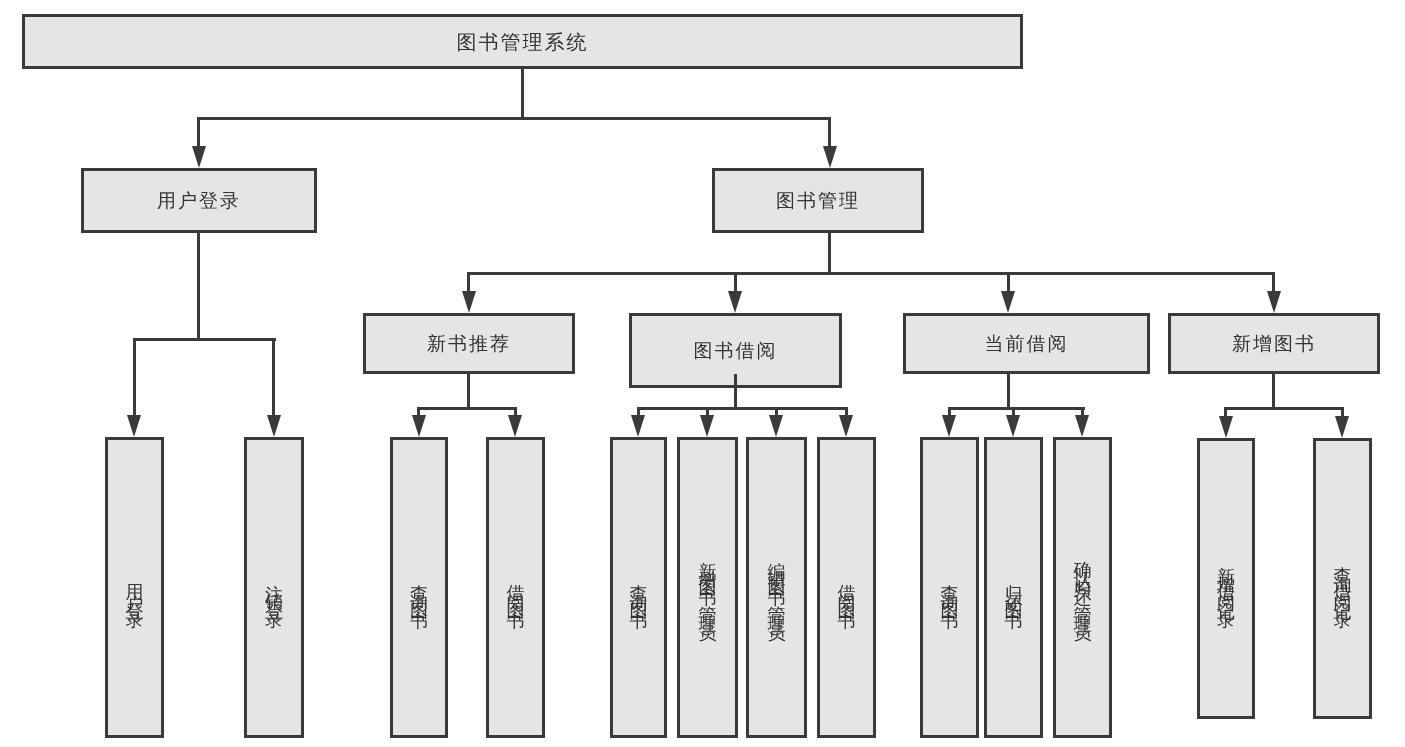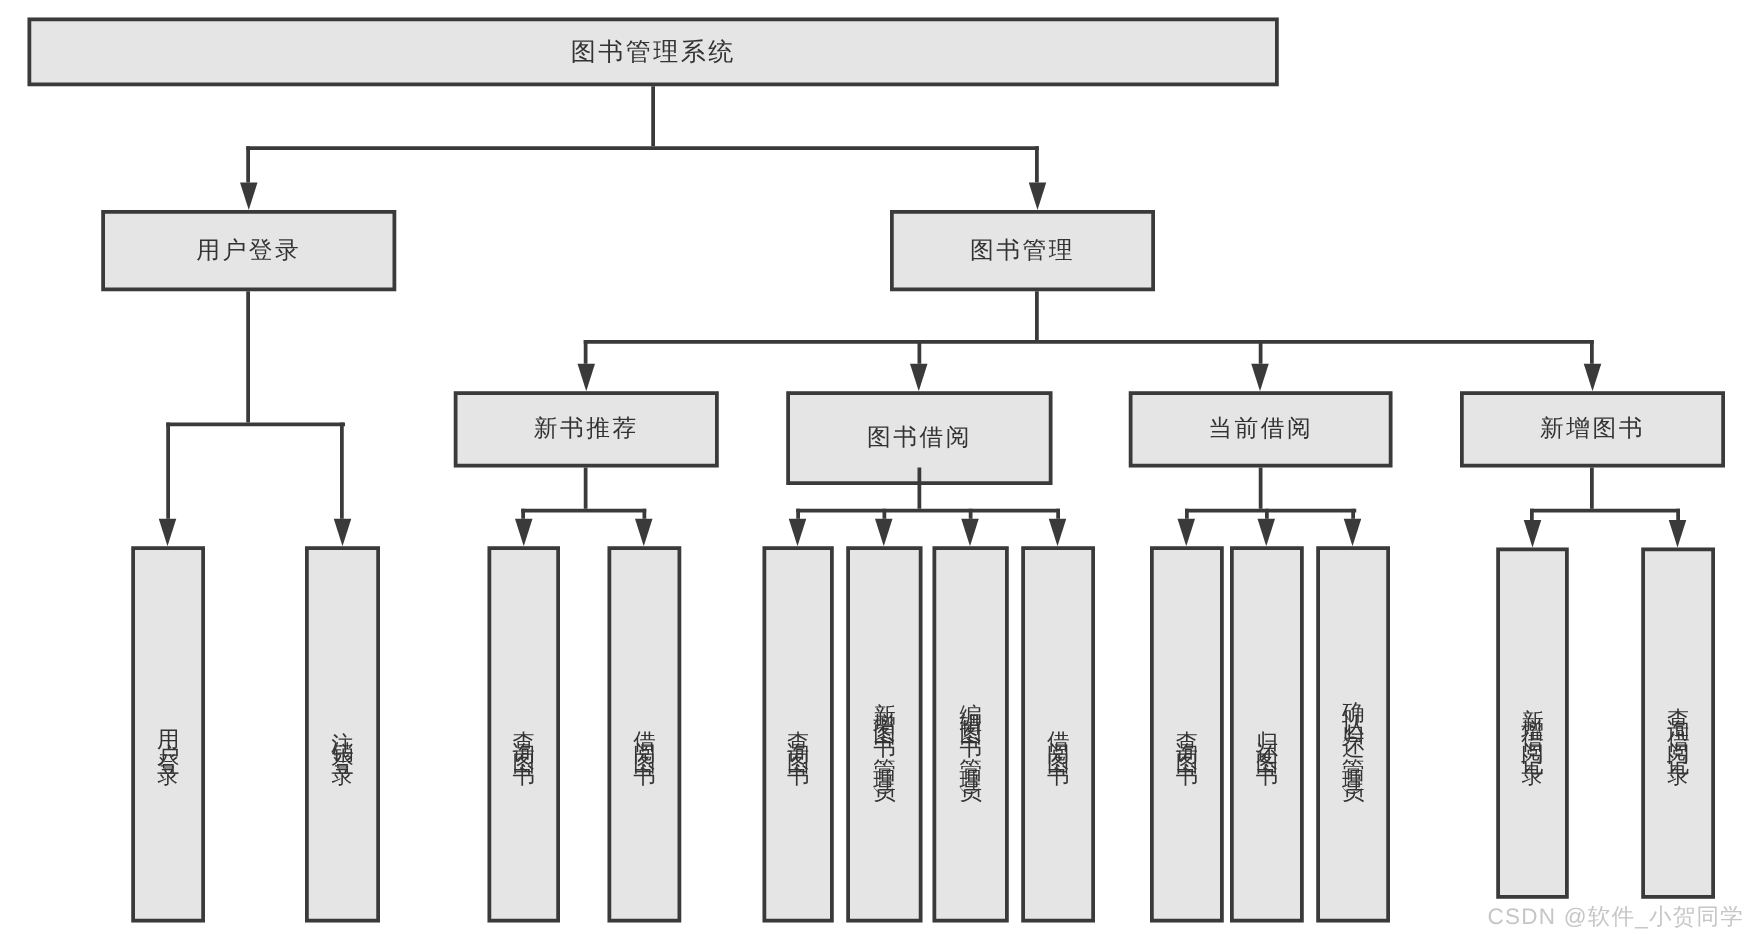--- a/index.html
+++ b/index.html
@@ -48,21 +48,21 @@
   </div>
 
   <div class="box" style="left:363px;top:313px;width:212px;height:61px;">
     <span class="hlabel">新书推荐</span>
   </div>
 
   <div class="box" style="left:629px;top:313px;width:213px;height:75px;">
     <span class="hlabel">图书借阅</span>
   </div>
 
-  <div class="box" style="left:903px;top:313px;width:211px;height:61px;">
+  <div class="box" style="left:903px;top:313px;width:247px;height:61px;">
     <span class="hlabel">当前借阅</span>
   </div>
 
   <div class="box" style="left:1168px;top:313px;width:212px;height:61px;">
     <span class="hlabel">新增图书</span>
   </div>
 
   <div class="box leaf" style="left:105px;top:437px;width:59px;height:301px;">
     <span class="vlabel">用户登录</span>
   </div>
@@ -167,15 +167,14 @@
   <div class="arrow" style="left:1006px;top:415px;"></div>
   <div class="arrow" style="left:1075px;top:415px;"></div>
 
   <div class="line" style="left:1272px;top:374px;width:3px;height:33px;"></div>
   <div class="line" style="left:1224px;top:407px;width:120px;height:3px;"></div>
   <div class="line" style="left:1224px;top:407px;width:3px;height:9px;"></div>
   <div class="line" style="left:1341px;top:407px;width:3px;height:9px;"></div>
   <div class="arrow" style="left:1219px;top:416px;"></div>
   <div class="arrow" style="left:1335px;top:416px;"></div>
 
-  <div class="watermark">CSDN @软件_小贺同学</div>
 
 </div>
 
 </body></html>

